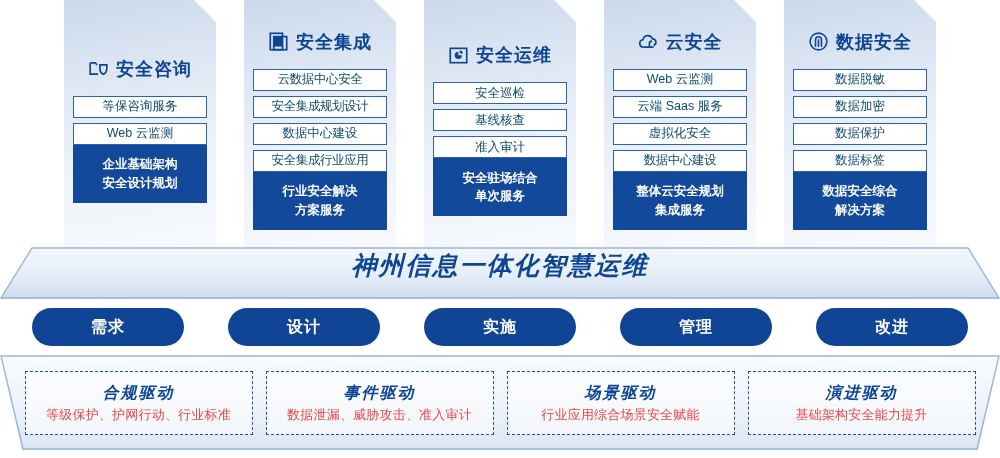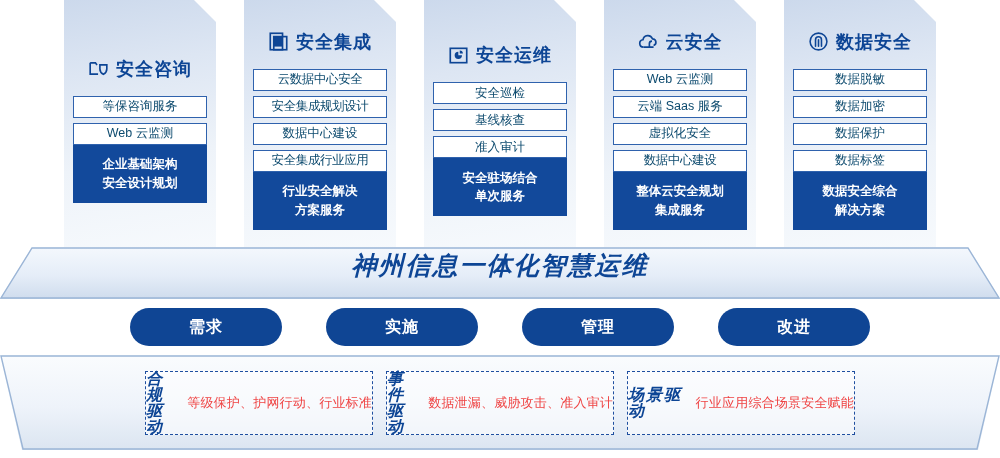--- a/index.html
+++ b/index.html
@@ -92,21 +92,21 @@
     clip-path:polygon(0 0, 1000px 0, 978px 100%, 22px 100%);
   }
   .drivers{
     position:absolute;left:0;top:0;width:1000px;height:95px;
     display:flex;justify-content:center;align-items:center;gap:13px;
   }
   .driver{
     width:228px;height:64px;box-sizing:border-box;
     border:1.6px dashed #1f4fa0;
     background:rgba(255,255,255,0.55);
-    display:flex;flex-direction:row;align-items:center;justify-content:center;
+    display:flex;flex-direction:column;align-items:center;justify-content:center;
     gap:7px;
   }
   .driver-title{
     font-size:16px;font-weight:bold;color:#0d4595;letter-spacing:2px;
     font-style:italic;line-height:1;
   }
   .driver-desc{
     font-size:13px;color:#ef4444;letter-spacing:0.2px;line-height:1;white-space:nowrap;
   }
 </style>
@@ -234,20 +234,21 @@
   <div class="banner-wrap">
     <div class="banner"></div>
     <svg class="banner-border" viewBox="0 0 1000 52" preserveAspectRatio="none">
       <polygon points="32,1 968,1 999,51 1,51" fill="none" stroke="#9bb5d6" stroke-width="1.4"></polygon>
     </svg>
     <div class="banner-text">神州信息一体化智慧运维</div>
   </div>
 
   <div class="pills">
     <div class="pill">需求</div>
+    <div class="pill">设计</div>
     <div class="pill">实施</div>
     <div class="pill">管理</div>
     <div class="pill">改进</div>
   </div>
 
   <div class="bottom-wrap">
     <div class="bottom-bg"></div>
     <svg class="banner-border" viewBox="0 0 1000 95" preserveAspectRatio="none" style="height:95px">
       <polygon points="1,1 999,1 977,94 23,94" fill="none" stroke="#9bb5d6" stroke-width="1.4"></polygon>
     </svg>
@@ -257,16 +258,20 @@
         <div class="driver-desc">等级保护、护网行动、行业标准</div>
       </div>
       <div class="driver">
         <div class="driver-title">事件驱动</div>
         <div class="driver-desc">数据泄漏、威胁攻击、准入审计</div>
       </div>
       <div class="driver">
         <div class="driver-title">场景驱动</div>
         <div class="driver-desc">行业应用综合场景安全赋能</div>
       </div>
+      <div class="driver">
+        <div class="driver-title">演进驱动</div>
+        <div class="driver-desc">基础架构安全能力提升</div>
+      </div>
     </div>
   </div>
 
 </div>
 
 </body></html>

